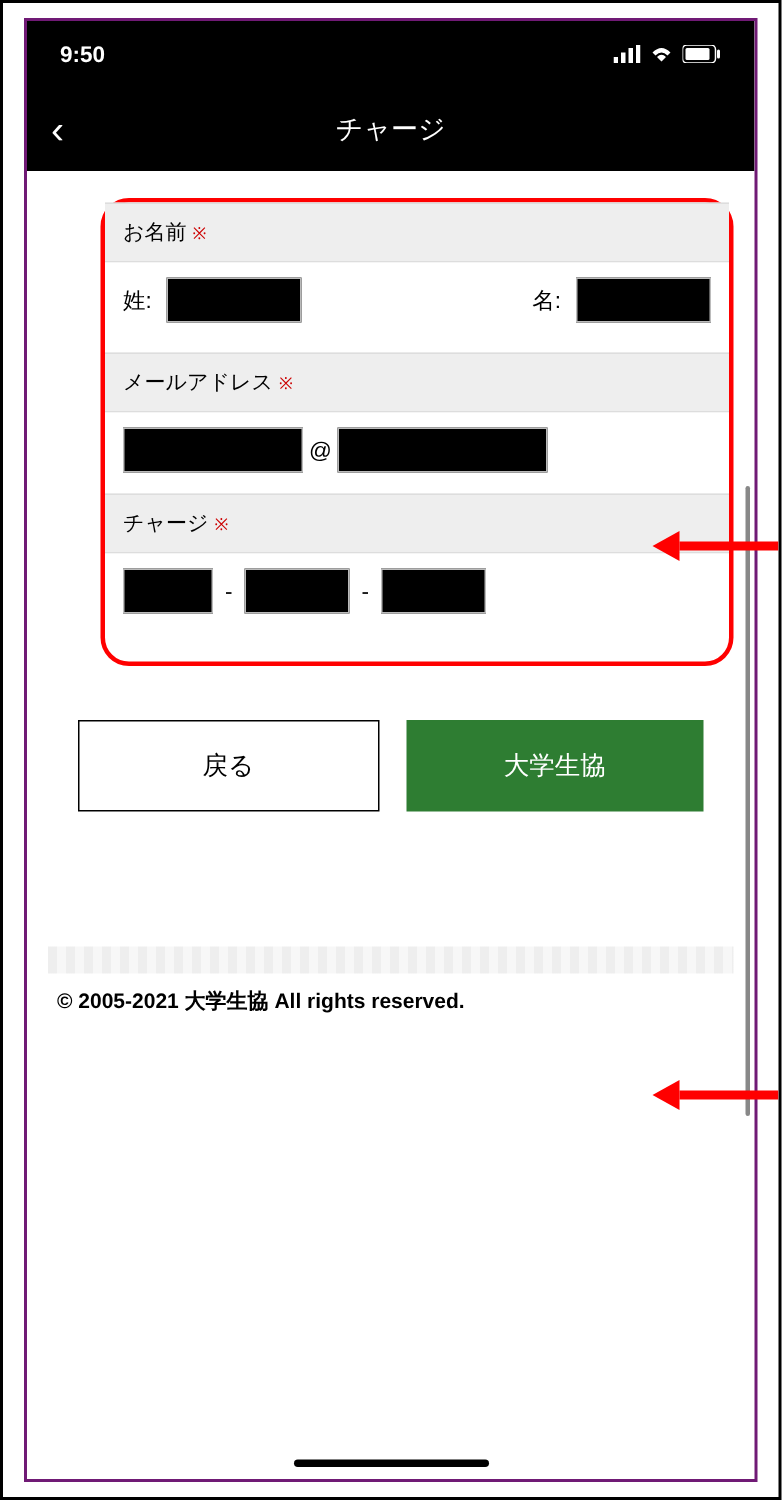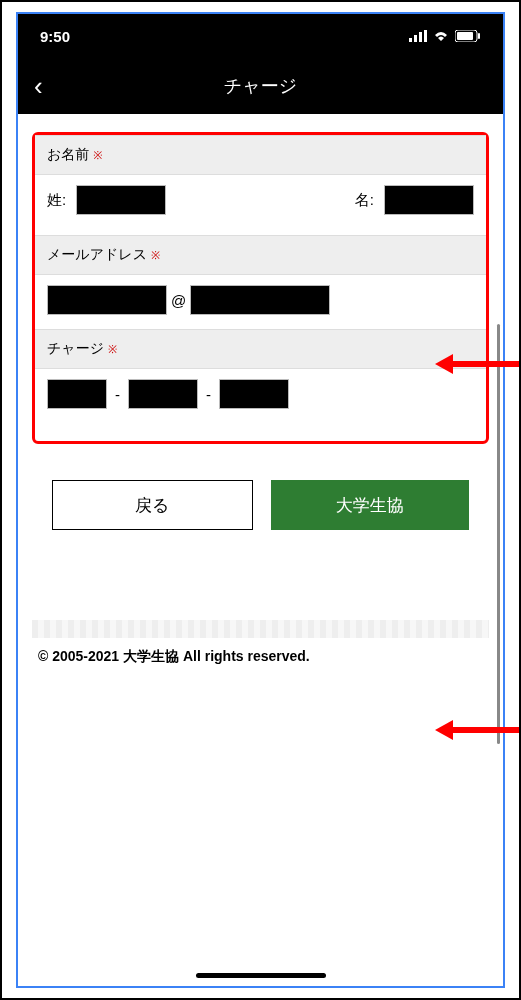--- a/index.html
+++ b/index.html
@@ -7,21 +7,21 @@
     font-family: -apple-system, "Hiragino Sans", sans-serif;
     background: #fff;
     width: 521px;
     height: 1000px;
     position: relative;
     border: 2px solid #000;
   }
   .phone-frame {
     position: absolute;
     top: 10px; left: 14px; right: 14px; bottom: 10px;
-    border: 2px solid #3b82f6;
+    border: 2px solid #701a75;
     background: #fff;
     overflow: hidden;
   }
   .status-bar {
     background: #000;
     color: #fff;
     height: 44px;
     display: flex;
     align-items: center;
     justify-content: space-between;
@@ -48,23 +48,24 @@
   .nav-title {
     flex: 1;
     text-align: center;
     font-size: 18px;
   }
   .content {
     padding: 18px 14px 0 14px;
   }
   .highlight-box {
     border: 3px solid #ff0000;
-    border-radius: 6px;
+    border-radius: 19px;
     padding: 0 0 18px 0;
     position: relative;
+    margin-left: 35px;
   }
   .form-section {
     margin-bottom: 4px;
   }
   .section-header {
     background: #eee;
     padding: 10px 12px;
     font-size: 14px;
     border: 1px solid #ddd;
     border-left: none;
@@ -92,21 +93,21 @@
   .dash { font-size: 15px; }
   .buttons {
     display: flex;
     gap: 18px;
     justify-content: center;
     margin-top: 36px;
     padding: 0 20px;
   }
   .btn {
     flex: 1;
-    height: 50px;
+    height: 61px;
     display: flex;
     align-items: center;
     justify-content: center;
     font-size: 17px;
     cursor: pointer;
   }
   .btn-back {
     background: #fff;
     border: 1px solid #000;
     color: #000;

